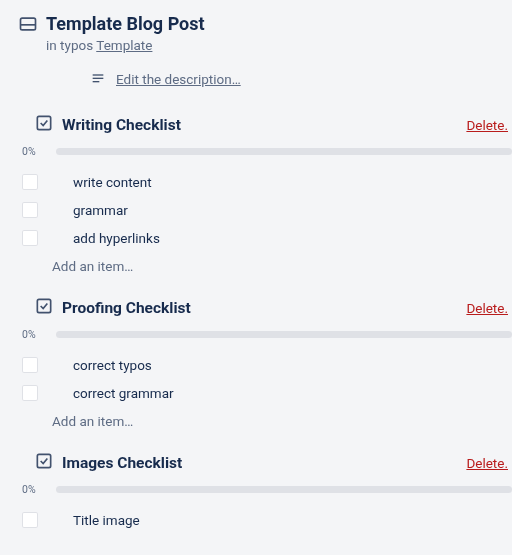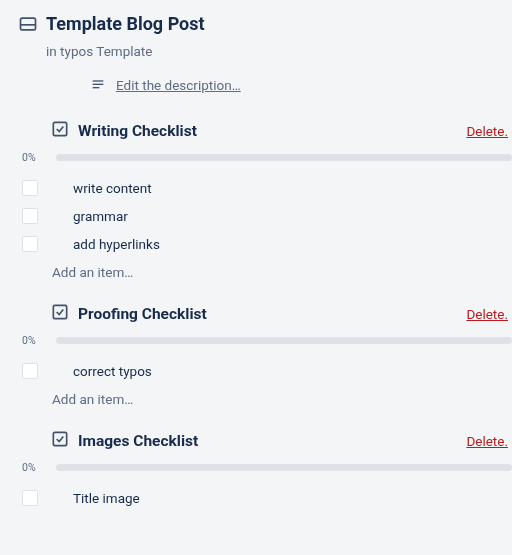--- a/index.html
+++ b/index.html
@@ -11,21 +11,21 @@
     height: 555px;
     overflow: hidden;
   }
   .card {
     padding: 12px 0 0 0;
   }
   .header {
     display: flex;
     align-items: flex-start;
     padding: 0 10px 0 18px;
-    margin-bottom: 8px;
+    margin-bottom: 2px;
   }
   .header-icon {
     flex: 0 0 28px;
     display: flex;
     align-items: center;
     justify-content: flex-start;
     padding-top: 2px;
     color: #42526e;
   }
   .header-icon svg { width: 20px; height: 20px; }
@@ -37,20 +37,21 @@
   }
   .subtitle {
     padding-left: 46px;
     font-size: 13.5px;
     color: #5e6c84;
     margin-top: 2px;
     margin-bottom: 18px;
   }
   .subtitle .list-name {
     color: #5e6c84;
+    text-decoration: underline;
     cursor: pointer;
   }
   .description-row {
     display: flex;
     align-items: center;
     padding-left: 90px;
     margin-bottom: 26px;
     color: #5e6c84;
     font-size: 13.5px;
   }
@@ -66,21 +67,20 @@
 
   .checklist {
     padding: 0 0 0 0;
     margin-bottom: 22px;
   }
   .checklist-header {
     display: flex;
     align-items: center;
     padding: 0 8px 0 34px;
     margin-bottom: 8px;
-    margin-left: 16px;
   }
   .check-icon {
     flex: 0 0 28px;
     color: #42526e;
   }
   .check-icon svg { width: 20px; height: 20px; }
   .checklist-title {
     flex: 1;
     font-size: 15.5px;
     font-weight: 700;
@@ -217,20 +217,24 @@
     </div>
     <div class="progress-row">
       <div class="progress-pct">0%</div>
       <div class="progress-bar"></div>
     </div>
     <div class="items">
       <div class="item">
         <div class="checkbox"></div>
         <div class="item-label">correct typos</div>
       </div>
+      <div class="item">
+        <div class="checkbox"></div>
+        <div class="item-label">correct grammar</div>
+      </div>
     </div>
     <div class="add-item">Add an item…</div>
   </div>
 
   <div class="checklist">
     <div class="checklist-header">
       <div class="check-icon">
         <svg viewBox="0 0 24 24" fill="none" stroke="currentColor" stroke-width="2">
           <rect x="4" y="4" width="16" height="16" rx="2"></rect>
           <polyline points="8 12 11 15 16 9"></polyline>

